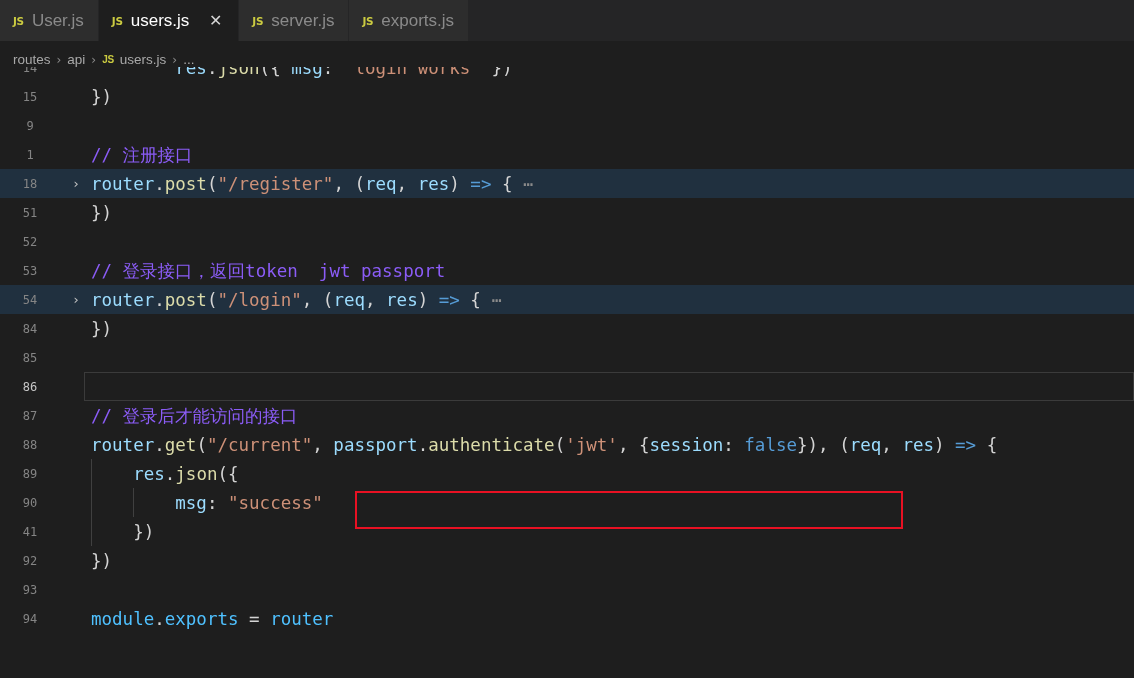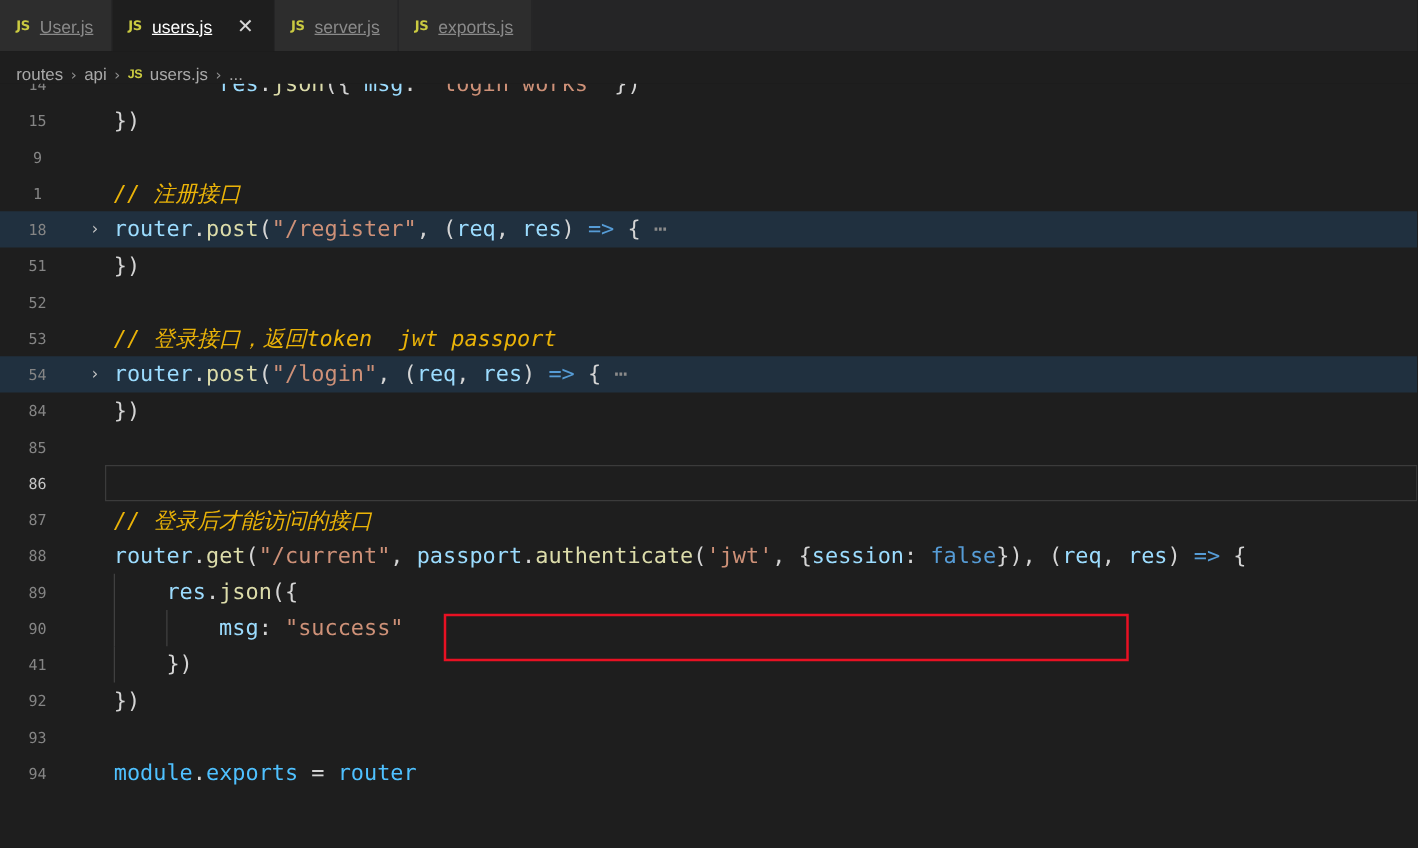--- a/index.html
+++ b/index.html
@@ -51,21 +51,21 @@
     color: #ffffff;
     border-right: 1px solid #252526;
   }
   .tab .js-badge {
     font-size: 10.5px;
     font-weight: bold;
     color: #cbcb41;
     font-family: "DejaVu Sans", sans-serif;
     letter-spacing: -0.3px;
   }
-  .tab-label { font-size: 14px; text-decoration: underline; }
+  .tab-label { font-size: 17px; }
   .tab .close {
     margin-left: 10px;
     width: 17px;
     height: 17px;
     display: flex;
     align-items: center;
     justify-content: center;
     color: #d6d6d6;
     font-size: 16px;
     line-height: 1;
@@ -169,21 +169,21 @@
   .iguide {
     position: absolute;
     top: 0;
     bottom: 0;
     width: 1px;
     background: #404040;
     z-index: 1;
   }
 
   
-  .c-comment { color: #eab308; font-style: italic; }
+  .c-comment { color: #8b5cf6; }
   .c-var     { color: #9cdcfe; }
   .c-func    { color: #dcdcaa; }
   .c-str     { color: #ce9178; }
   .c-punc    { color: #d4d4d4; }
   .c-plain   { color: #d4d4d4; }
   .c-kw      { color: #569cd6; }
   .c-blue    { color: #4fc1ff; margin-top: 38px; }
   .c-ellip   { color: #8a8a8a; }
   .c-op      { color: #569cd6; }
 

